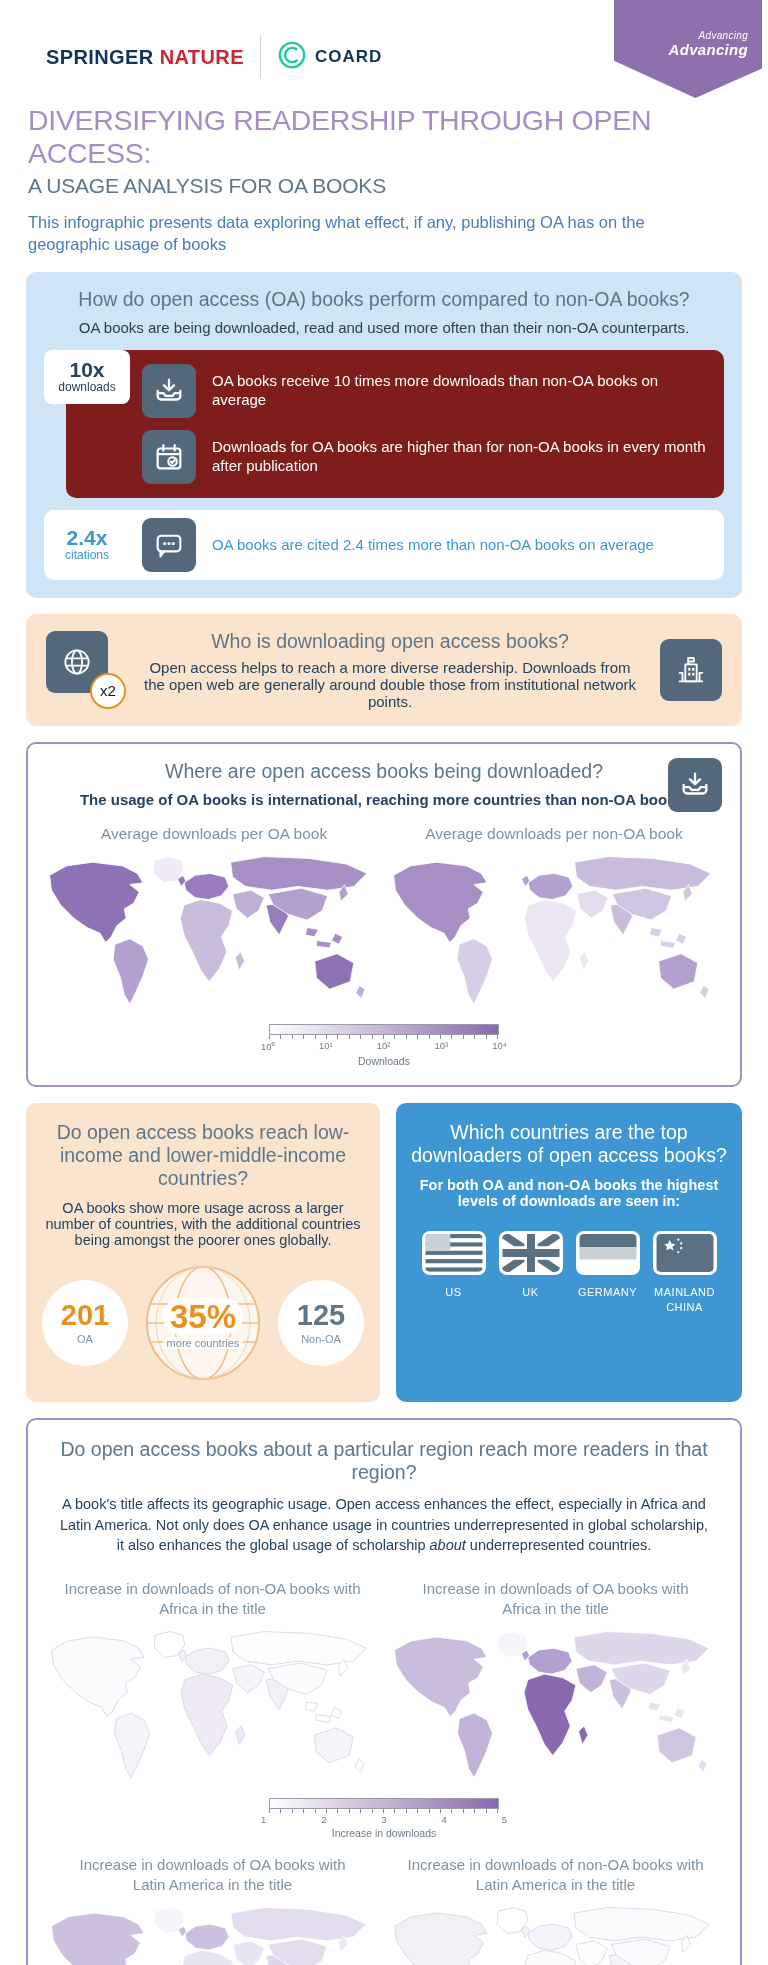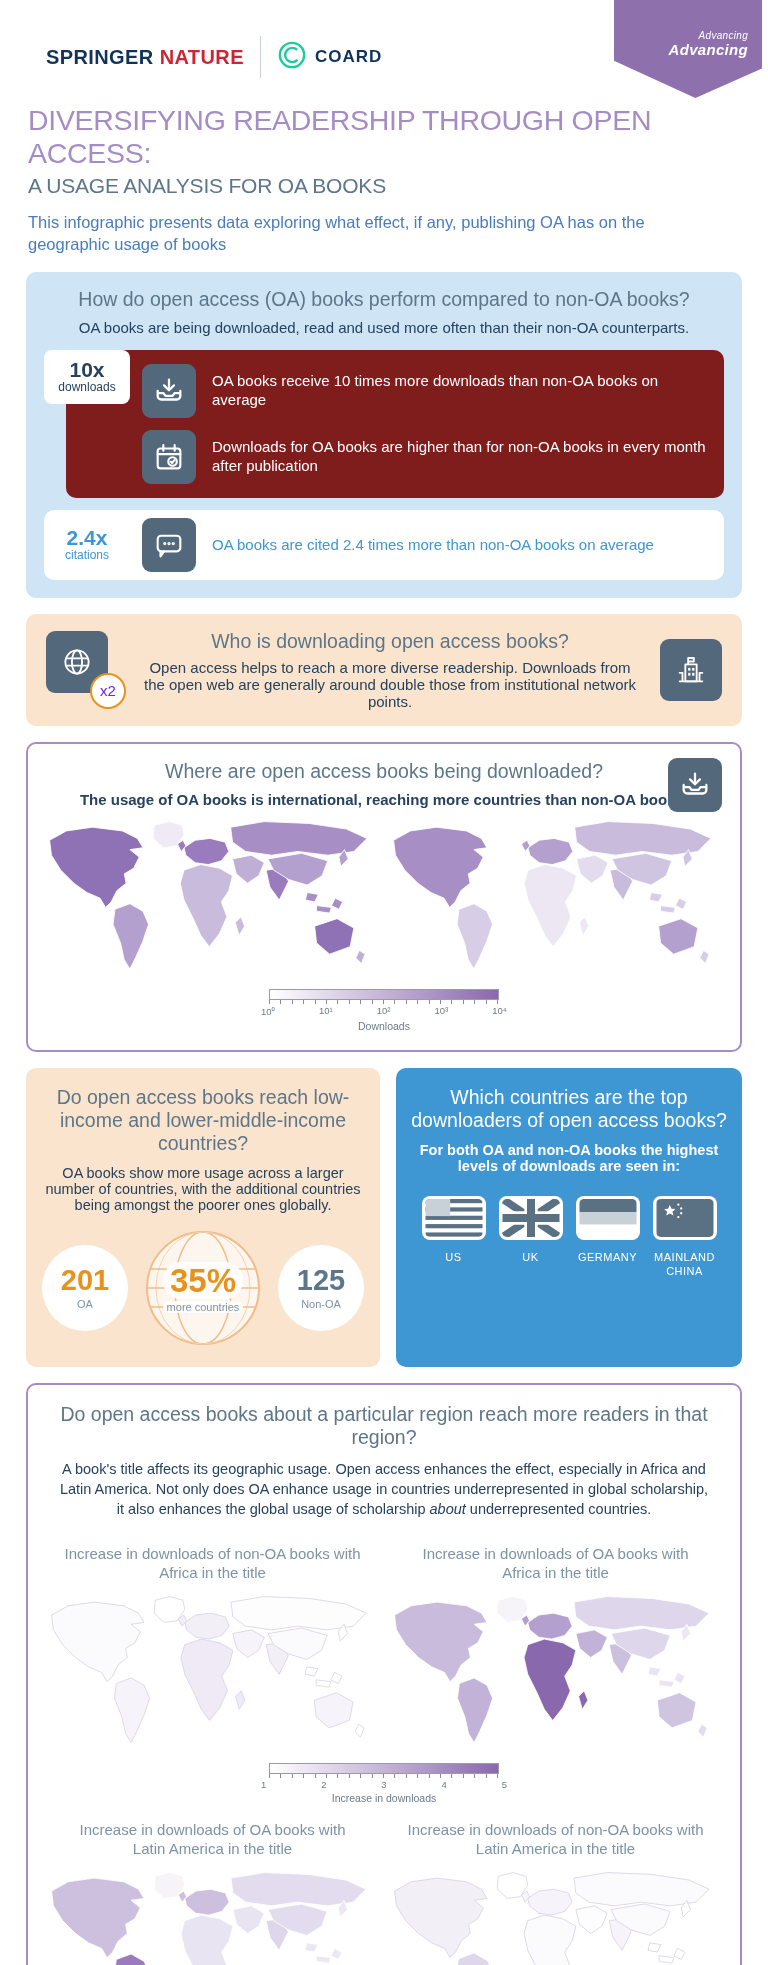--- a/index.html
+++ b/index.html
@@ -52,21 +52,21 @@
   .white-row .chip { margin-right:12px; }
   .white-row .perf-text2 { color:#3e96d3; font-size:15px; margin-left:16px; }
   .icon-tile { width:54px; height:54px; background:#53697b; border-radius:9px; flex:0 0 auto;
     display:flex; align-items:center; justify-content:center; }
   .icon-tile svg { width:34px; height:34px; }
 
   
   .box-who { background:#fae4cd; padding:16px 20px; display:flex; align-items:center; gap:18px; }
   .who-icon-wrap { position:relative; width:74px; height:78px; flex:0 0 auto; }
   .x2-circle { position:absolute; right:-6px; bottom:0; width:36px; height:36px; border-radius:50%;
-    background:#fff; border:2px solid #e8921e; color:#6d28d9; font-size:15px;
+    background:#fff; border:2px solid #e8921e; color:#0f172a; font-size:15px;
     display:flex; align-items:center; justify-content:center; }
   .who-text { flex:1; }
   .who-text .p-navy { margin-top:6px; max-width:540px; margin-left:auto; margin-right:auto; }
 
   
   .box-map { border:2px solid #a58cc5; background:#fff; padding:16px 16px 10px 16px; position:relative; }
   .map-dl-tile { position:absolute; top:14px; right:18px; }
   .map-labels { display:flex; margin-top:16px; }
   .map-label { flex:1; text-align:center; color:#7d93a4; font-size:15.5px; line-height:1.25; }
   .maps-row { display:flex; gap:8px; margin-top:8px; }
@@ -244,20 +244,24 @@
     <div class="icon-tile map-dl-tile">
       <svg viewBox="0 0 24 24" fill="none" stroke="#fff" stroke-width="1.6" stroke-linecap="round" stroke-linejoin="round">
         <path d="M12 4v7"></path>
           <path d="M8.5 8 12 11.5 15.5 8"></path>
         <path d="M4 12v3.5a2.5 2.5 0 0 0 2.5 2.5h11a2.5 2.5 0 0 0 2.5-2.5V12"></path>
         <path d="M4.5 13.5h3.6l1.4 2h5l1.4-2h3.6"></path>
       </svg>
     </div>
     <div class="h-slate" style="max-width:560px;margin:0 auto;">Where are open access books being downloaded?</div>
     <div class="p-navy" style="margin-top:8px;font-weight:bold;">The usage of OA books is international, reaching more countries than non-OA books.</div>
+    <div class="map-labels">
+      <div class="map-label">Average downloads per OA book</div>
+      <div class="map-label">Average downloads per non-OA book</div>
+    </div>
     <div class="maps-row">
       <div class="map-col worldmap m-oa">
   <svg viewBox="0 0 360 175" xmlns="http://www.w3.org/2000/svg">
     <path class="r-gl" d="M118 10 L134 6 L148 10 L150 20 L142 32 L128 34 L117 24 Z"></path>
     <path class="r-na" d="M6 26 L24 16 L52 12 L84 16 L100 24 L106 34 L92 36 L102 44 L96 56 L86 62 L88 72 L78 80 L72 92 L66 98 L60 88 L46 82 L32 72 L18 58 L8 42 Z"></path>
     <path class="r-sa" d="M76 100 L92 94 L106 102 L112 116 L106 134 L98 152 L92 164 L86 154 L82 136 L74 116 Z"></path>
     <path class="r-eu" d="M150 34 L162 26 L178 24 L194 28 L198 38 L190 48 L176 52 L162 50 L152 42 Z"></path>
     <path class="r-eu" d="M143 30 L149 26 L152 32 L147 38 Z"></path>
     <path class="r-af" d="M150 58 L168 52 L188 56 L202 64 L198 80 L190 92 L196 108 L188 126 L177 140 L168 128 L160 110 L150 90 L146 72 Z"></path>
     <path class="r-af" d="M205 114 L211 108 L215 118 L209 128 Z"></path>

